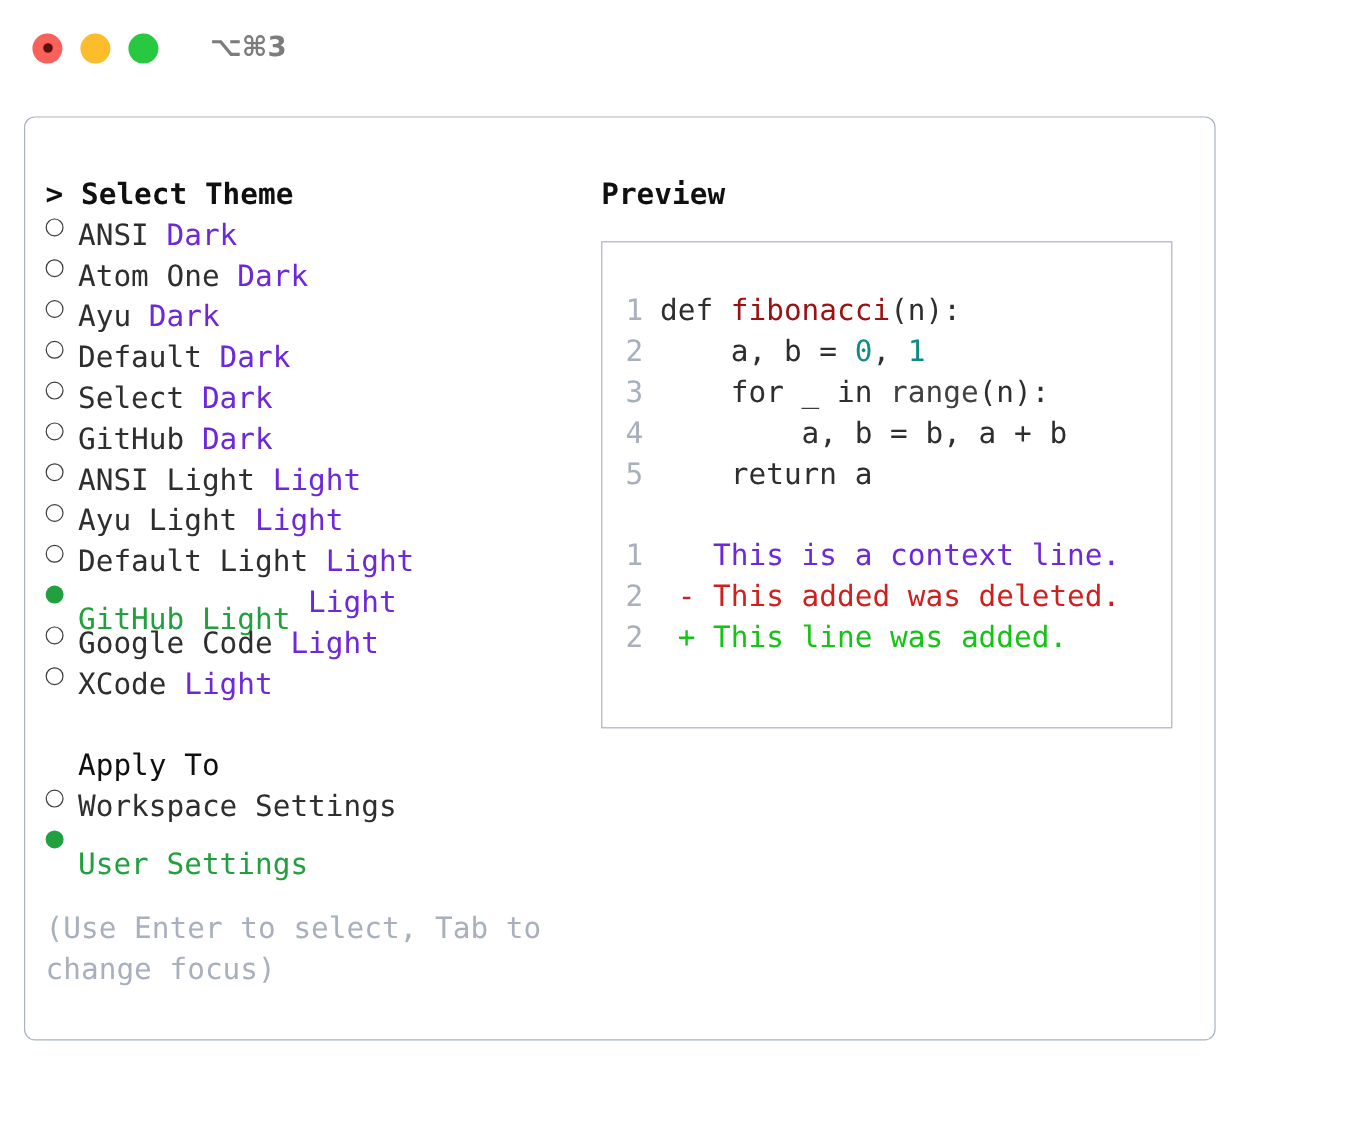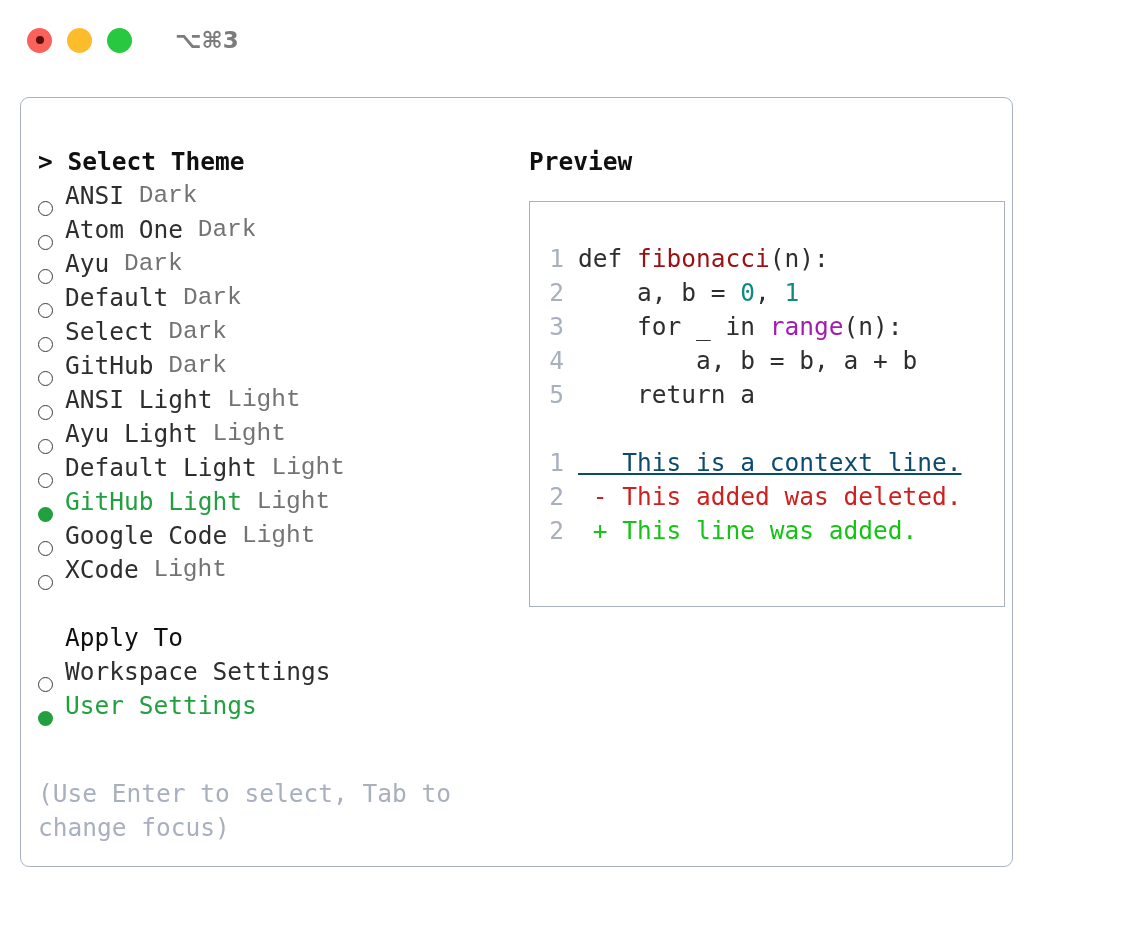--- a/index.html
+++ b/index.html
@@ -97,21 +97,21 @@
   .section-header {
     font-size: 24.5px;
     font-weight: 700;
     color: #101010;
     line-height: 34px;
     white-space: pre;
   }
 
   .opt-row {
     display: flex;
-    align-items: flex-end;
+    align-items: flex-start;
     line-height: 34px;
     height: 34px;
     font-size: 24.5px;
     white-space: pre;
   }
   .marker {
     width: 27px;
     flex: 0 0 27px;
     display: flex;
     align-items: center;
@@ -133,45 +133,44 @@
     display: inline-block;
     width: 15px;
     height: 15px;
     border-radius: 50%;
     background: #22a03f;
     position: relative;
     top: 3px;
   }
   .opt-label { color: #2e2e2e; }
   .opt-label.sel { color: #22a03f; margin-top: 14px; }
-  .opt-suffix { color: #737373; font-family: Liberation Mono, monospace; }
+  .opt-suffix { color: #6d28d9; }
 
   .sub-header {
     font-size: 24.5px;
     color: #101010;
     line-height: 34px;
     height: 34px;
     padding-left: 27px;
     white-space: pre;
   }
   .spacer-line { height: 34px; }
 
   .hint {
     font-size: 24.5px;
     color: #a8b0bd;
     line-height: 34px;
     width: 420px;
     white-space: pre-wrap;
-    margin-top: 20px;
   }
 
   
   .right-col {
     position: absolute;
-    left: 508px;
+    left: 480px;
     top: 47px;
     width: 500px;
   }
   .preview-title {
     font-size: 24.5px;
     font-weight: 700;
     color: #101010;
     line-height: 34px;
     white-space: pre;
   }
@@ -202,22 +201,22 @@
     color: #a8b0bd;
     width: 16px;
     flex: 0 0 16px;
     text-align: right;
     margin-right: 14px;
   }
   .code-text { white-space: pre; }
   .tok-plain { color: #2e2e2e; }
   .tok-fn    { color: #9b1111; }
   .tok-num   { color: #0f8a86; }
-  .tok-call  { color: #a21caf; }
-  .tok-ctx   { color: #0c4a6e; text-decoration: underline; }
+  .tok-call  { color: #404040; }
+  .tok-ctx   { color: #6d28d9; }
   .tok-del   { color: #cf2020; }
   .tok-add   { color: #14c414; margin-top: 12px; }
   .blank-line { height: 34px; }
 </style>
 </head>
 <body>
 
 <div class="window">
 
   <div class="titlebar">

